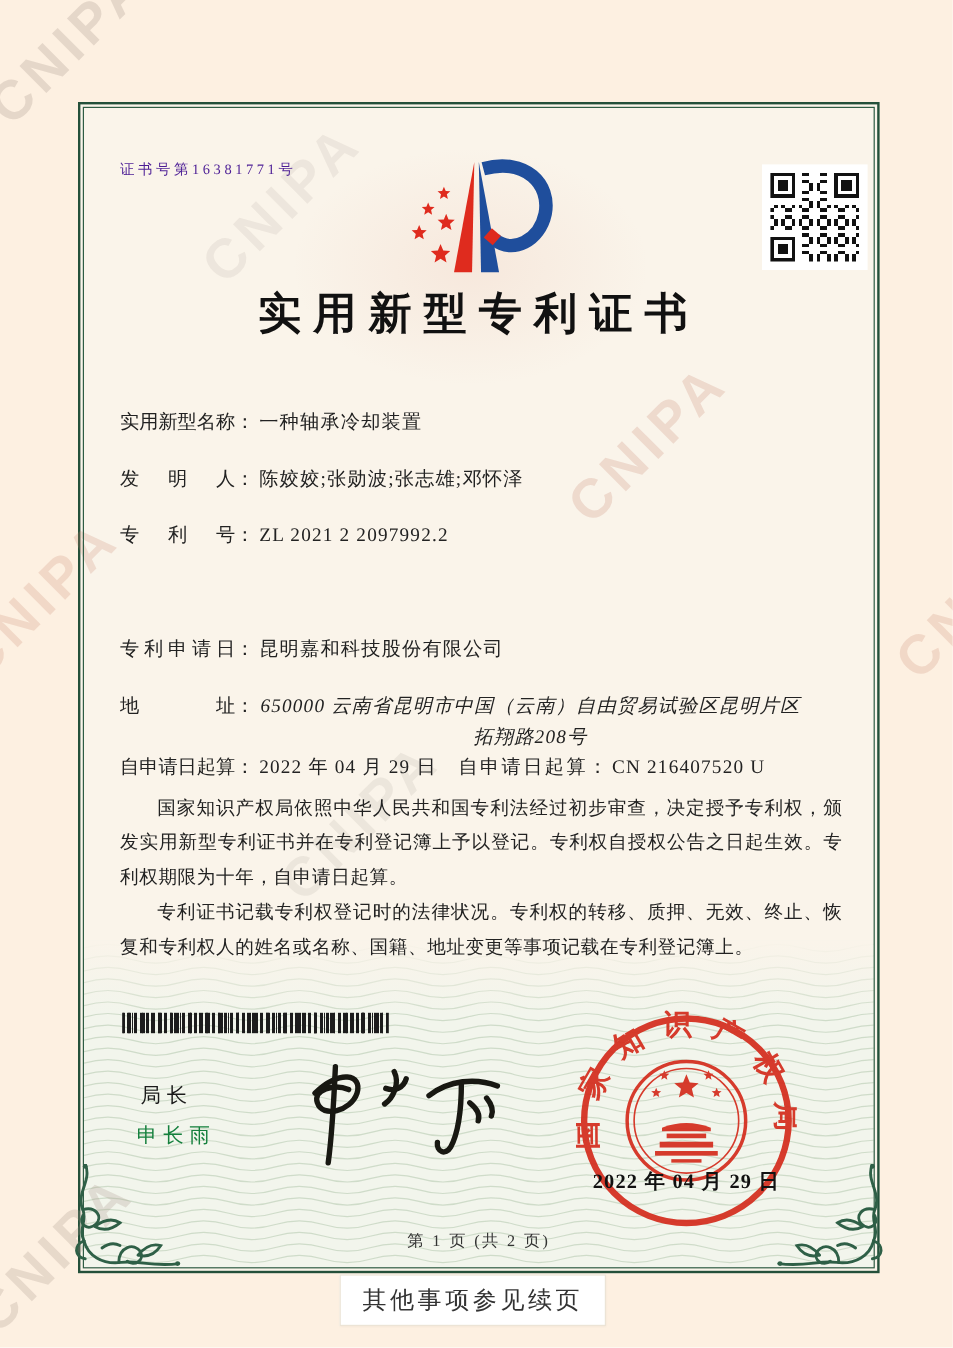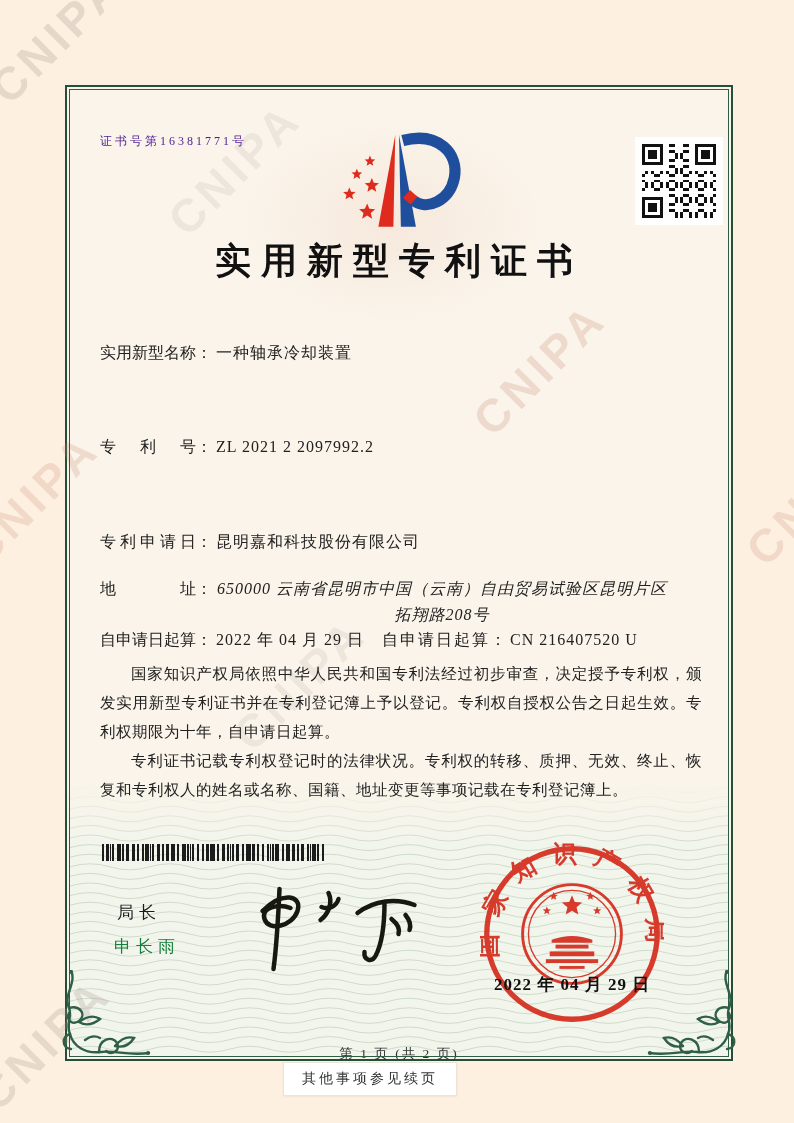--- a/index.html
+++ b/index.html
@@ -46,26 +46,26 @@
       repeating-linear-gradient(90deg,#1c1c1c 0 1px,rgba(0,0,0,0) 1px 8px),
       repeating-linear-gradient(90deg,rgba(0,0,0,0) 0 4px,#1c1c1c 4px 6px,rgba(0,0,0,0) 6px 13px);}
   .sig-title{position:absolute;left:50px;top:814px;font-size:17px;letter-spacing:5px;color:#1a1a1a;}
   .sig-name{position:absolute;left:47px;top:848px;font-size:17px;letter-spacing:5px;color:#15803d;}
   .sig-script{position:absolute;left:155px;top:792px;width:215px;height:95px;}
   .seal{position:absolute;left:413px;top:755px;width:184px;height:184px;opacity:.93;}
   .seal svg{width:100%;height:100%;}
   .seal-date{position:absolute;left:405px;top:886px;width:200px;text-align:center;
              font-size:17px;font-weight:bold;letter-spacing:1px;color:#111;}
   .page-info{position:absolute;left:0;right:0;top:938px;text-align:center;
-             font-size:13.5px;letter-spacing:2px;color:#333;margin-top:20px;}
+             font-size:13.5px;letter-spacing:2px;color:#333;}
   .corner{position:absolute;width:96px;height:96px;z-index:4;}
   .corner-left{left:-12px;bottom:-7px;}
   .corner-right{right:-12px;bottom:-7px;transform:scaleX(-1);}
   .note-box{position:absolute;left:283px;top:1062px;background:#fff;border:1px solid #ece4d6;
-            padding:7px 18px;font-size:14px;letter-spacing:3px;color:#333;box-shadow:0 1px 2px rgba(0,0,0,.05);}
+            padding:7px 18px;font-size:20px;letter-spacing:3px;color:#333;box-shadow:0 1px 2px rgba(0,0,0,.05);}
 </style>
 </head>
 <body>
 
 <div class="page">
 
   <div class="frame">
 
     <div class="lower-pattern">
       <svg id="wave-svg" viewBox="0 0 660 272" preserveAspectRatio="none">
@@ -278,20 +278,24 @@
             </g>
         </svg>
       </div>
 
       <div class="cert-title">实用新型专利证书</div>
 
       <div class="frow" style="top:253px">
         <span class="flabel">实用新型名称</span><span class="fcolon">：</span>
         <span class="fvalue">一种轴承冷却装置</span>
       </div>
+      <div class="frow" style="top:300px">
+        <span class="flabel">发明人</span><span class="fcolon">：</span>
+        <span class="fvalue">陈姣姣;张勋波;张志雄;邓怀泽</span>
+      </div>
       <div class="frow" style="top:347px">
         <span class="flabel">专利号</span><span class="fcolon">：</span>
         <span class="fvalue">ZL 2021 2 2097992.2</span>
       </div>
       <div class="frow" style="top:442px">
         <span class="flabel">专利申请日</span><span class="fcolon">：</span>
         <span class="fvalue">昆明嘉和科技股份有限公司</span>
       </div>
       <div class="frow" style="top:489px">
         <span class="flabel">地址</span><span class="fcolon">：</span>

